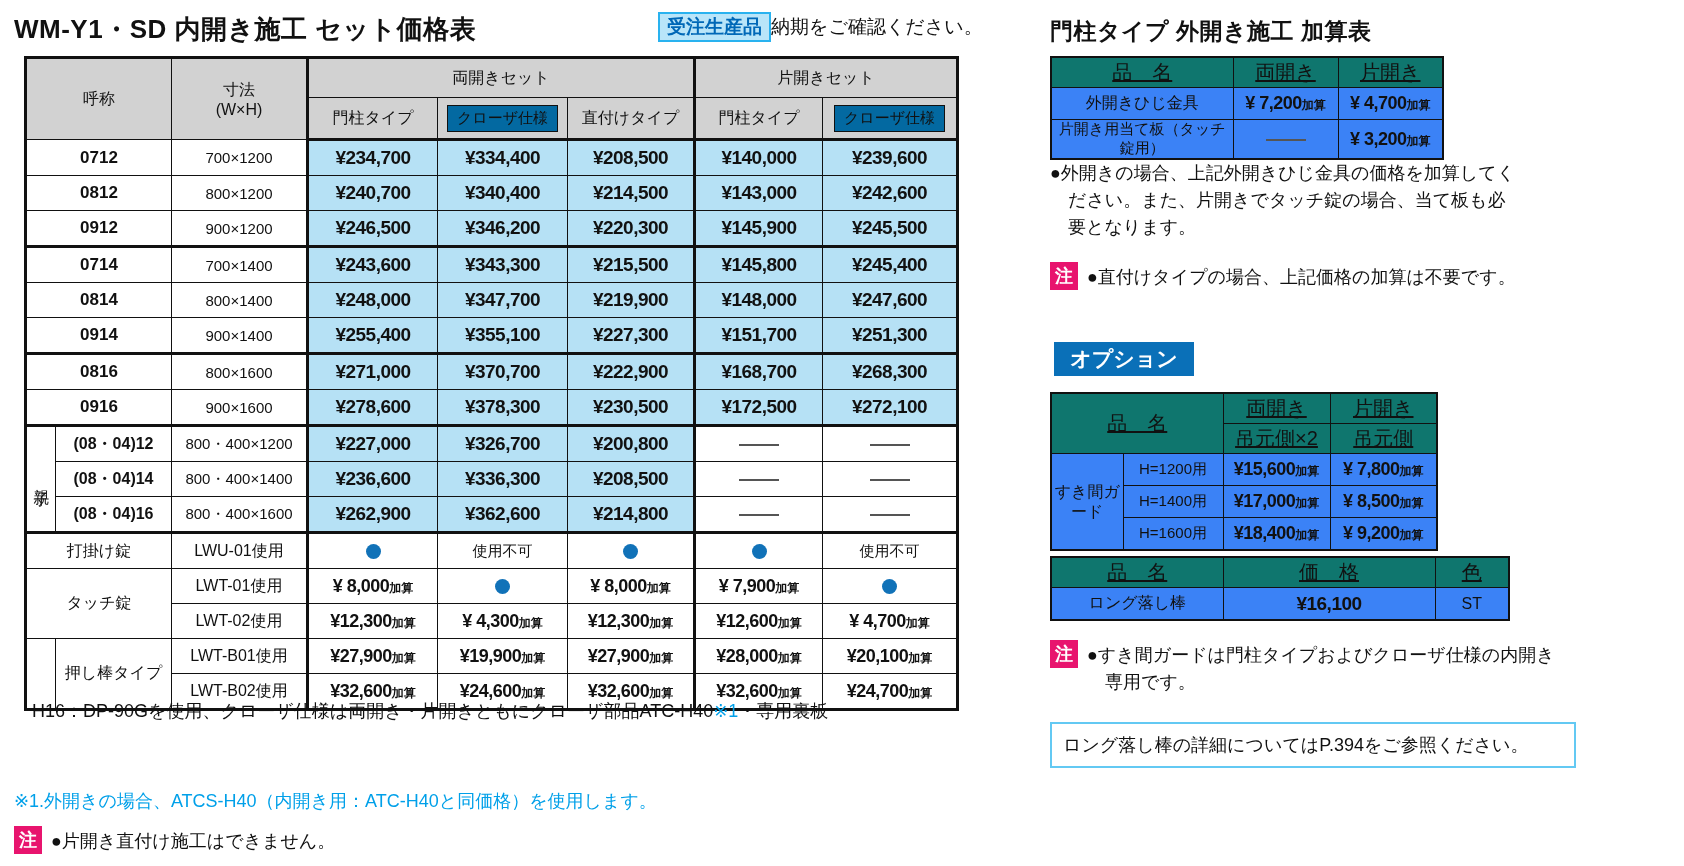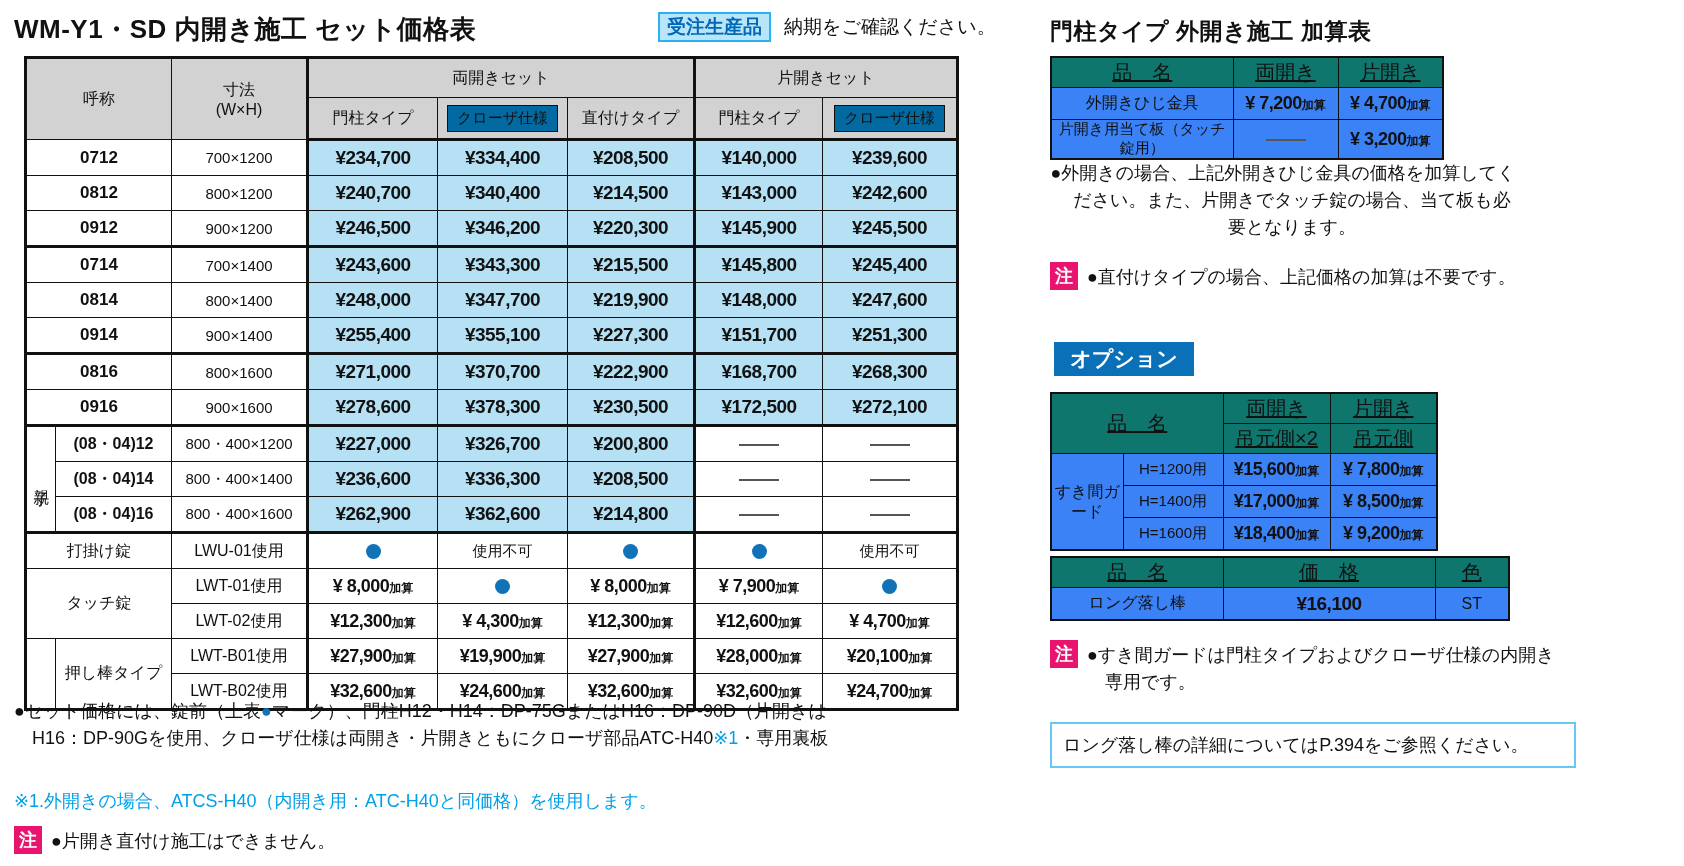--- a/index.html
+++ b/index.html
@@ -5,21 +5,21 @@
   html,body{margin:0;padding:0;}
   body{
     width:1684px;height:866px;background:#ffffff;position:relative;
     font-family:"Liberation Sans","DejaVu Sans",sans-serif;color:#111;
     -webkit-font-smoothing:antialiased;
   }
   .abs{position:absolute;}
   
   .doc-title{font-size:26px;font-weight:bold;letter-spacing:0.5px;}
   .sub-title{font-size:23px;font-weight:bold;letter-spacing:0.5px;}
-  .order-row{display:flex;align-items:center;gap:13px;}
+  .order-row{display:flex;align-items:center;gap:0;}
   .order-badge{background:#b9e5f9;border:2px solid #29b2ef;color:#0068b7;
     font-weight:bold;font-size:19px;padding:1px 7px;line-height:24px;}
   .order-note{font-size:19px;}
   .chu-badge{display:inline-block;background:#e8146e;color:#fff;font-weight:bold;
     font-size:18px;line-height:24px;padding:2px 5px;flex:0 0 auto;}
   .chu-row{display:flex;align-items:flex-start;gap:9px;}
   .chu-text{font-size:18px;line-height:26px;padding-top:2px;}
   .opt-badge{background:#0a70b8;color:#fff;font-weight:bold;font-size:21px;
     width:140px;height:34px;line-height:34px;text-align:center;}
   
@@ -250,21 +250,20 @@
     <td class="vsep"><span class="prs">¥32,600</span><span class="ks">加算</span></td>
     <td><span class="prs">¥24,600</span><span class="ks">加算</span></td>
     <td><span class="prs">¥32,600</span><span class="ks">加算</span></td>
     <td class="vsep"><span class="prs">¥32,600</span><span class="ks">加算</span></td>
     <td><span class="prs">¥24,700</span><span class="ks">加算</span></td>
   </tr>
 </tbody>
   </table>
 
 <div class="abs" style="left:14px;top:698px;">
-  <div class="noteline"><span>●セット価格には、錠前（上表</span><span class="bdot">●</span><span>マーク）、門柱H12・H14：DP-75GまたはH16：DP-90D（片開きは</span></div>
   <div class="noteline" style="padding-left:18px;"><span>H16：DP-90Gを使用、クローザ仕様は両開き・片開きともにクローザ部品ATC-H40</span><span class="cyan">※1</span><span>・専用裏板</span></div>
 </div>
 
 <div class="abs noteline cyan" style="left:14px;top:788px;">※1.外開きの場合、ATCS-H40（内開き用：ATC-H40と同価格）を使用します。</div>
 
 <div class="abs chu-row" style="left:14px;top:826px;">
   <span class="chu-badge">注</span>
   <span class="chu-text">●片開き直付け施工はできません。</span>
 </div>
 
@@ -288,21 +287,21 @@
     <td><span class="prs">¥ 4,700</span><span class="ks">加算</span></td>
   </tr>
   <tr>
     <td style="font-size:15px;">片開き用当て板（タッチ錠用）</td>
     <td><span class="dash"></span></td>
     <td><span class="prs">¥ 3,200</span><span class="ks">加算</span></td>
   </tr>
 </tbody>
   </table>
 
-<div class="abs notewrap" style="left:1050px;top:160px;width:448px;text-align:center;">●外開きの場合、上記外開きひじ金具の価格を加算してください。また、片開きでタッチ錠の場合、当て板も必要となります。</div>
+<div class="abs notewrap" style="left:1050px;top:160px;width:448px;">●外開きの場合、上記外開きひじ金具の価格を加算してください。また、片開きでタッチ錠の場合、当て板も必要となります。</div>
 
 <div class="abs chu-row" style="left:1050px;top:262px;width:500px;">
   <span class="chu-badge">注</span>
   <span class="chu-text">●直付けタイプの場合、上記価格の加算は不要です。</span>
 </div>
 
 <div class="abs opt-badge" style="left:1054px;top:342px;">オプション</div>
 
 <table class="abs rt rt2" style="left:1050px;top:392px;">
   <colgroup>

